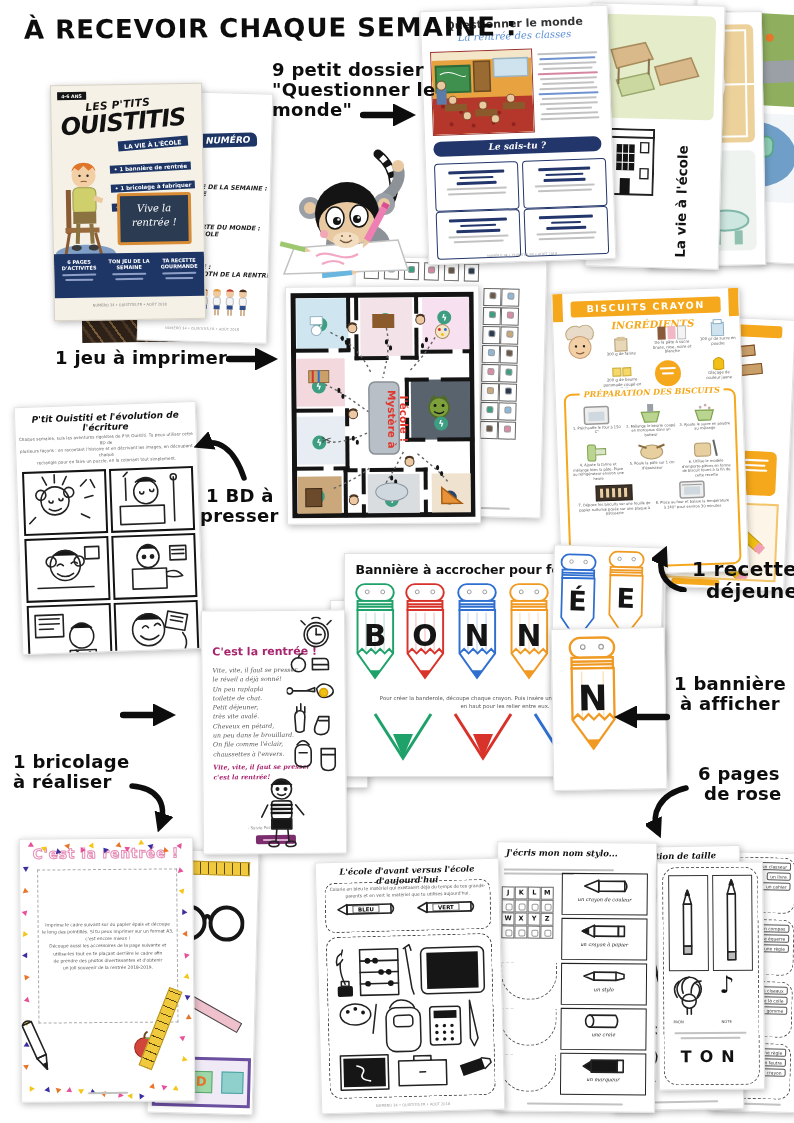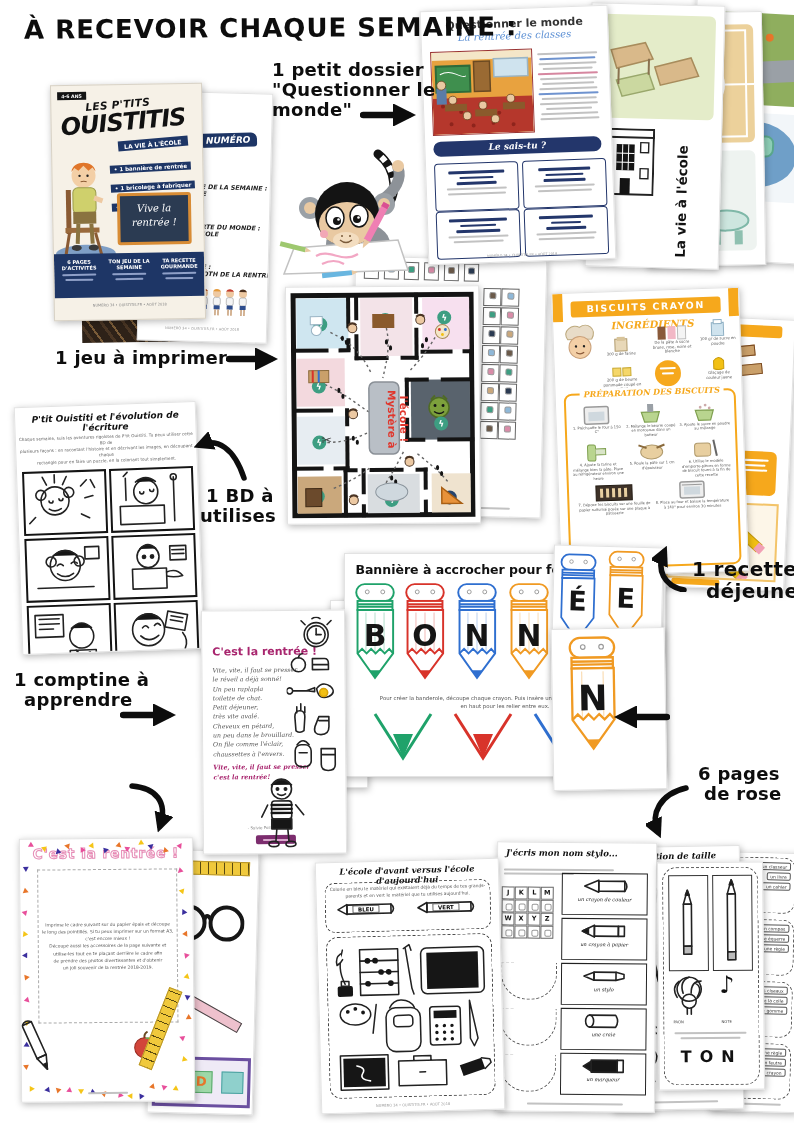--- a/index.html
+++ b/index.html
@@ -163,21 +163,21 @@
     <div style="flex:1;padding-top:5px">
           <div style="font-size:5px;font-weight:700">TA RECETTE GOURMANDE</div>
       <div class="bar" style="width:34px;background:#8fa0c8"></div>
           <div class="bar" style="width:28px;background:#8fa0c8"></div>
         </div>
   </div>
   <div class="abs" style="left:0;top:218px;width:100%;text-align:center;font-size:3.6px;color:#888">NUMÉRO 34  •  OUISTITIS.FR  •  AOÛT 2018</div>
 </div>
 
 <div class="hand" style="left:272px;top:60px;font-size:18px">
-  <div>1 petit dossier</div>
+  <div>9 petit dossier</div>
   <div>"Questionner le</div>
   <div>monde"</div>
 </div>
 <svg class="arrow" style="left:360px;top:104px" width="62" height="22" viewBox="0 0 62 22">
   <path d="M3 11 H48" stroke="#0d0d0d" stroke-width="6.5" stroke-linecap="round" marker-end="url(#ah)" fill="none"></path>
 </svg>
 
 <svg class="abs" style="left:278px;top:148px;z-index:5" width="152" height="134" viewBox="0 0 152 134">
   <path d="M100 66 C124 50,118 20,100 6" stroke="#141414" stroke-width="9" fill="none" stroke-linecap="round"></path>
   <path d="M100 66 C124 50,118 20,100 6" stroke="#fff" stroke-width="6" fill="none" stroke-dasharray="6 6"></path>
@@ -791,21 +791,21 @@
     </svg>
   </div>
 
 </div>
 
 <svg class="arrow" style="left:190px;top:432px" width="58" height="50" viewBox="0 0 58 50">
   <path d="M54 46 C44 16,28 6,10 13" stroke="#0d0d0d" stroke-width="5.5" stroke-linecap="round" fill="none" marker-end="url(#ah)"></path>
 </svg>
 <div class="hand" style="left:206px;top:486px;font-size:18px">
   <div>1 BD à</div>
-  <div style="margin-left:-6px">utilises</div>
+  <div style="margin-left:-6px">presser</div>
 </div>
 
 <svg class="arrow" style="left:652px;top:544px" width="38" height="48" viewBox="0 0 38 48">
   <path d="M32 46 C12 42,4 26,12 8" stroke="#0d0d0d" stroke-width="5.5" stroke-linecap="round" fill="none" marker-end="url(#ah)"></path>
 </svg>
 <div class="hand" style="left:692px;top:558px;font-size:20px">
   <div>1 recette</div>
   <div style="margin-left:14px">déjeuner</div>
 </div>
 
@@ -991,31 +991,35 @@
       <line x1="8" y1="30" x2="2" y2="42"></line>
           <line x1="36" y1="30" x2="44" y2="40"></line>
       <line x1="17" y1="54" x2="16" y2="66"></line>
           <line x1="28" y1="54" x2="29" y2="66"></line>
       <ellipse cx="14" cy="69" rx="5" ry="2.6"></ellipse>
           <ellipse cx="31" cy="69" rx="5" ry="2.6"></ellipse>
     </g>
   </svg>
 </div>
 
-<div class="hand" style="left:14px;top:670px;font-size:18px">
-  <div>1 comptine à</div>
-  <div style="margin-left:10px">apprendre</div>
-</div>
 <svg class="arrow" style="left:120px;top:704px" width="62" height="22" viewBox="0 0 62 22">
   <path d="M3 11 H48" stroke="#0d0d0d" stroke-width="6.5" stroke-linecap="round" marker-end="url(#ah)" fill="none"></path>
 </svg>
+<div class="hand" style="left:13px;top:752px;font-size:18px">
+  <div>1 bricolage</div>
+  <div>à réaliser</div>
+</div>
 <svg class="arrow" style="left:128px;top:780px" width="46" height="54" viewBox="0 0 46 54">
   <path d="M4 6 C28 8,40 22,32 46" stroke="#0d0d0d" stroke-width="5.5" stroke-linecap="round" fill="none" marker-end="url(#ah)"></path>
 </svg>
 
+<div class="hand" style="left:674px;top:674px;font-size:18px">
+  <div>1 bannière</div>
+  <div style="margin-left:6px">à afficher</div>
+</div>
 <svg class="arrow" style="left:608px;top:706px" width="62" height="22" viewBox="0 0 62 22">
   <path d="M59 11 H14" stroke="#0d0d0d" stroke-width="6.5" stroke-linecap="round" marker-end="url(#ah)" fill="none"></path>
 </svg>
 <div class="hand" style="left:698px;top:764px;font-size:18px">
   <div>6 pages</div>
   <div style="margin-left:6px">de rose</div>
 </div>
 <svg class="arrow" style="left:646px;top:782px" width="44" height="58" viewBox="0 0 44 58">
   <path d="M40 6 C14 12,4 32,12 50" stroke="#0d0d0d" stroke-width="5.5" stroke-linecap="round" fill="none" marker-end="url(#ah)"></path>
 </svg>

